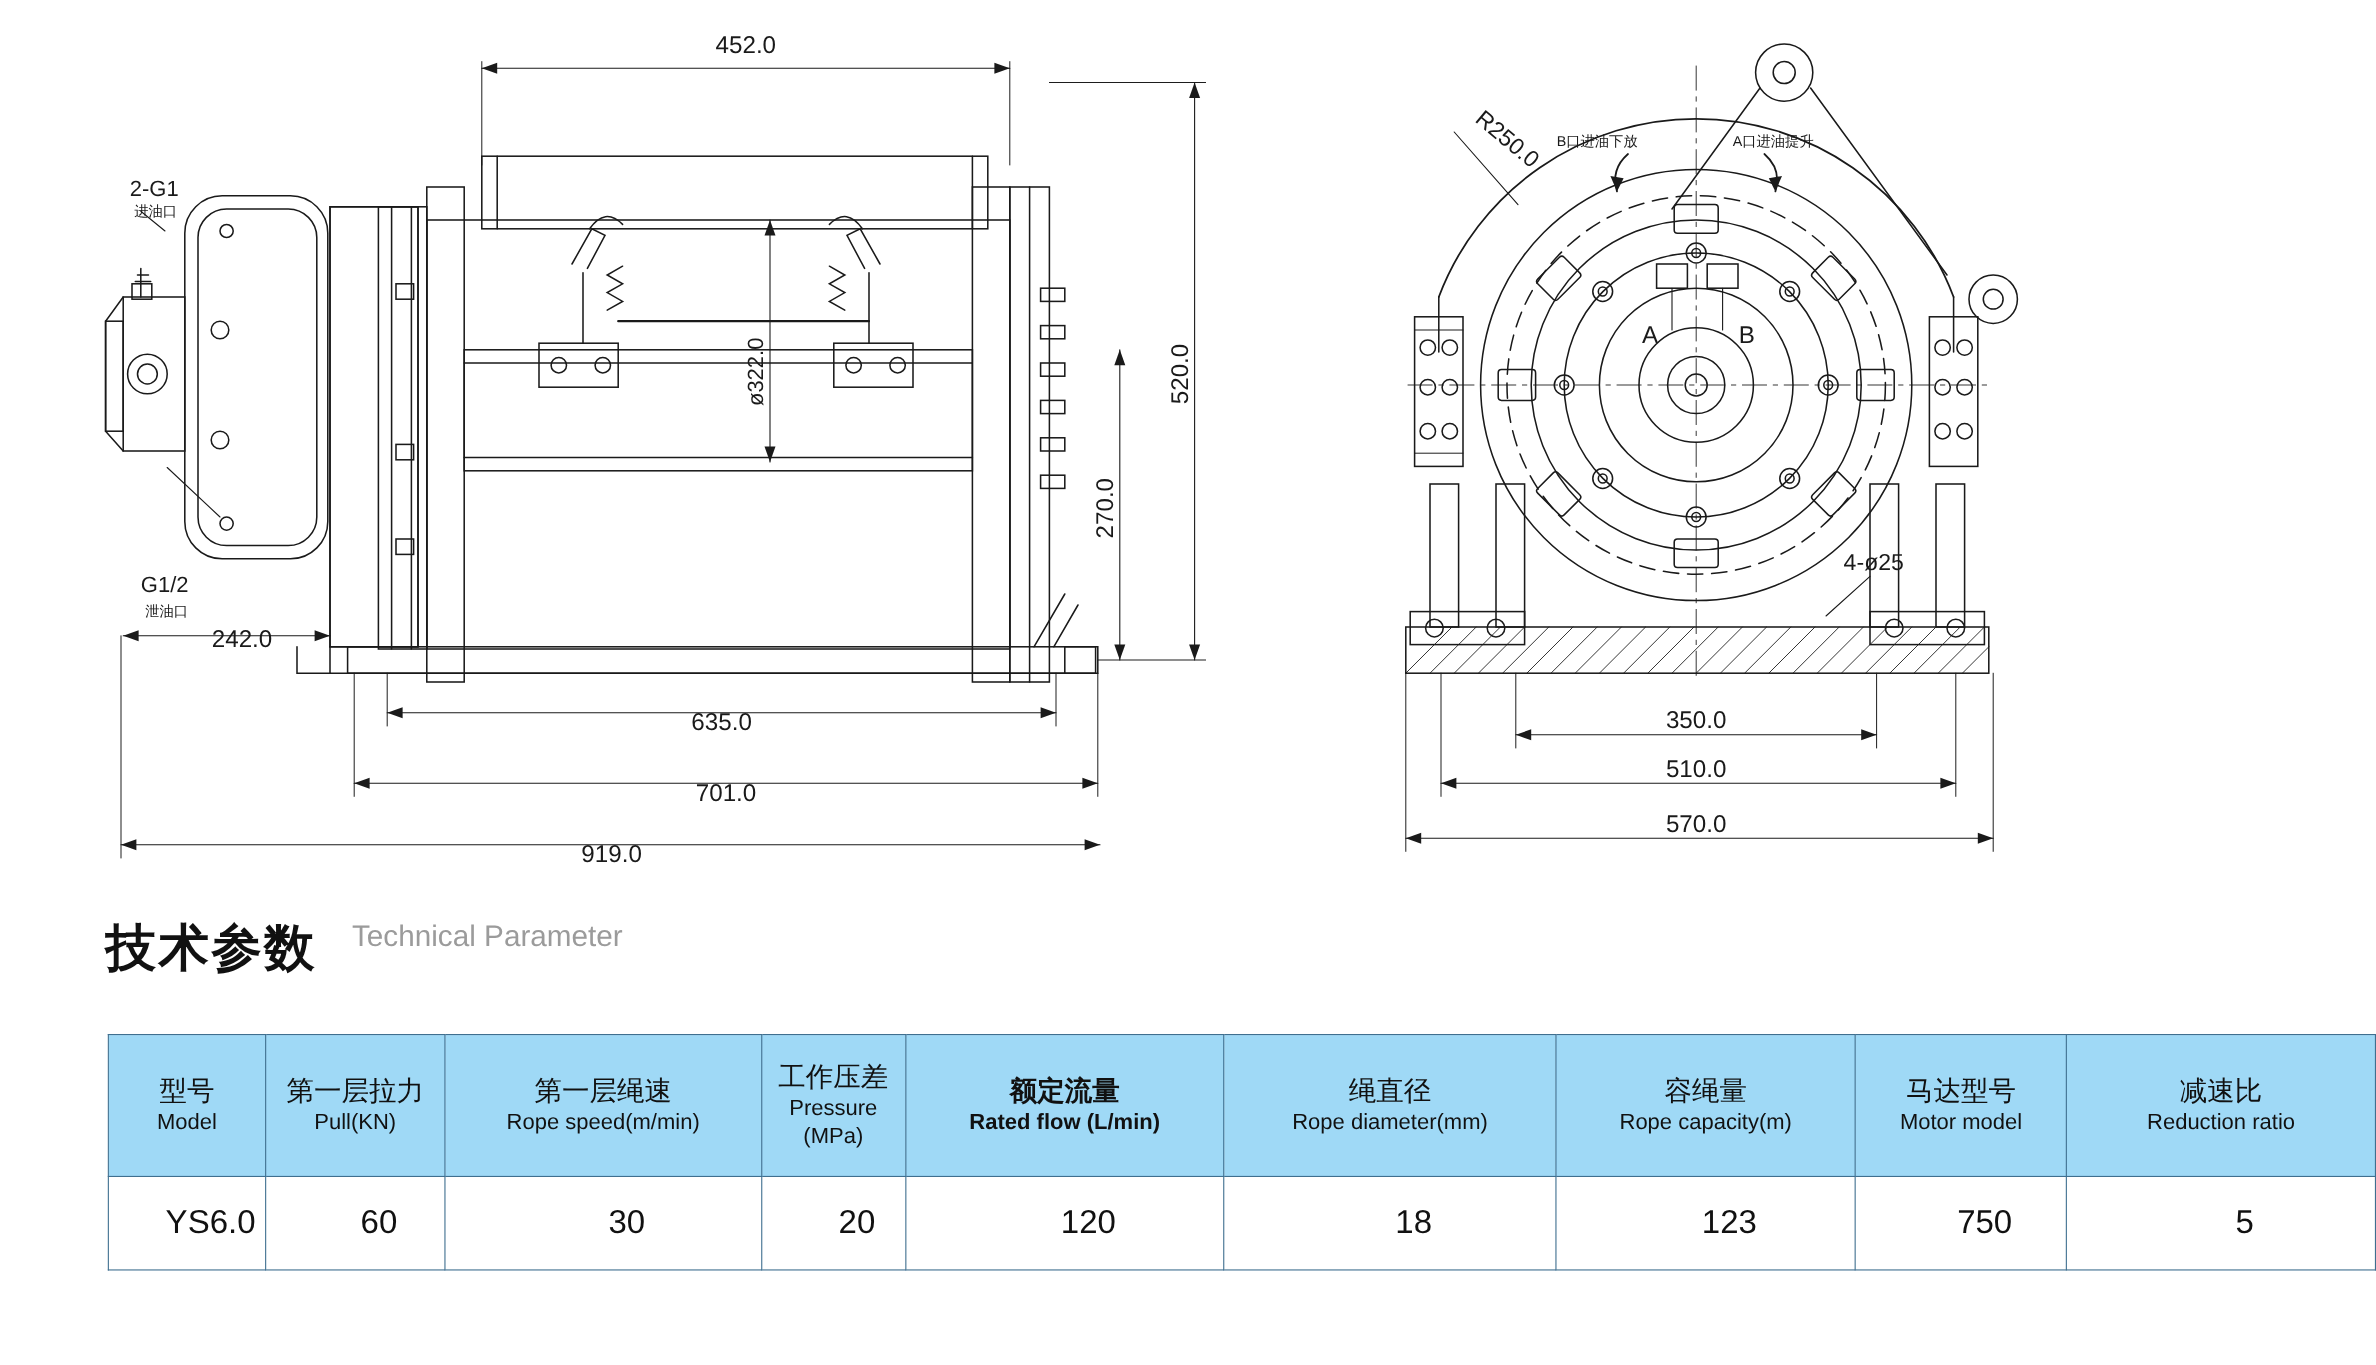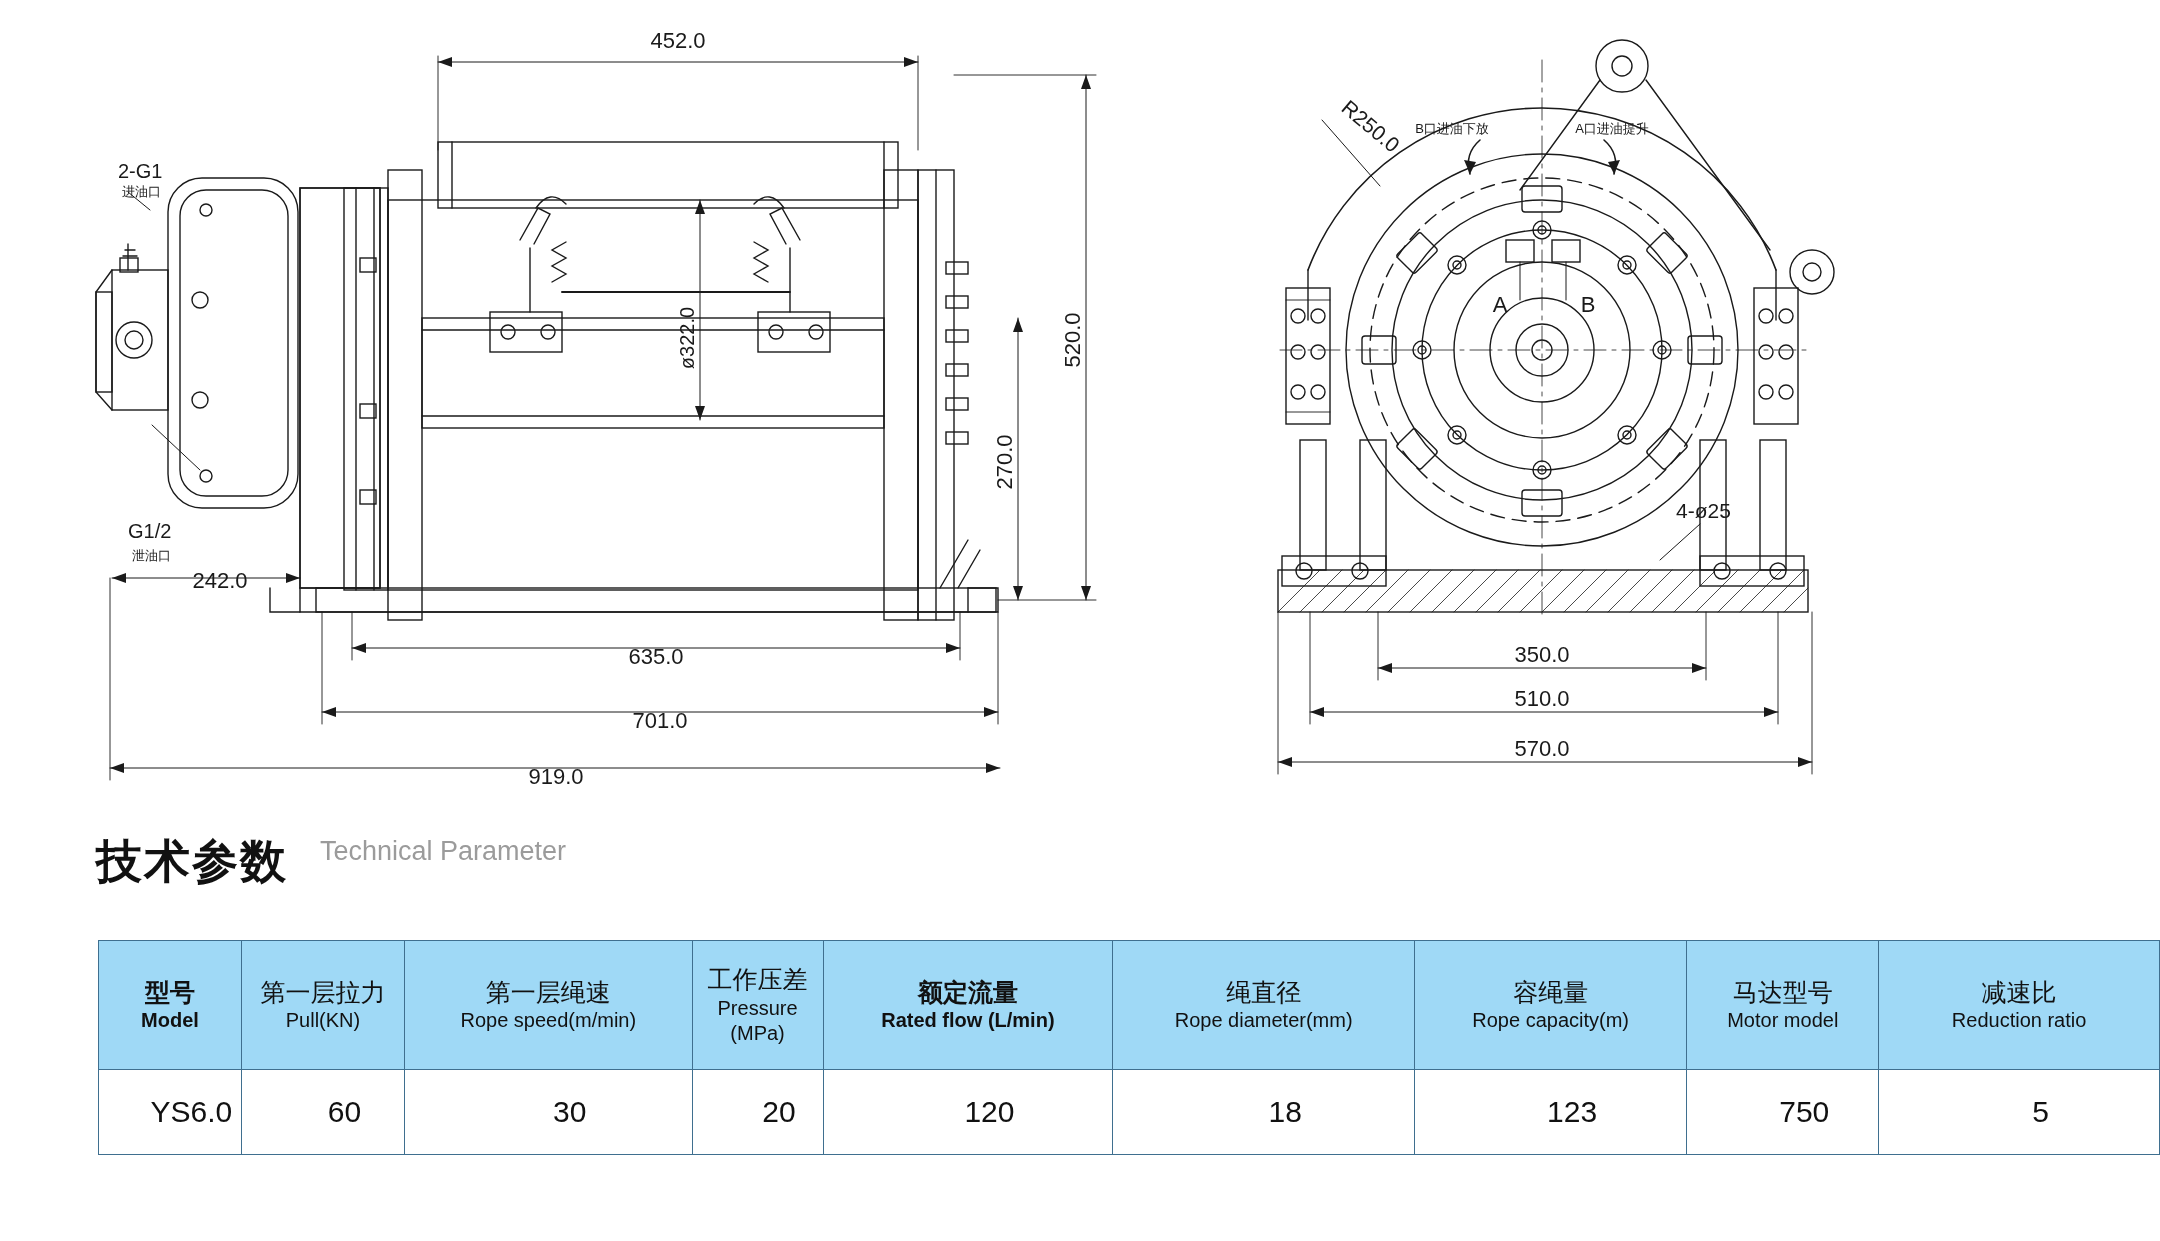--- a/index.html
+++ b/index.html
@@ -301,21 +301,21 @@
 
   <div class="heading">
     <span class="cn">技术参数</span>
     <span class="en">Technical Parameter</span>
   </div>
 
   <div class="tablewrap">
     <table class="spec">
       <thead>
         <tr id="hdr-row">
-            <th style="width: 135px; font-weight: bold;">
+            <th style="width: 135px;">
               <span class="cn">型号</span>
               <span class="en">Model</span>
             </th>
             <th style="width: 160px;">
               <span class="cn">第一层拉力</span>
               <span class="en">Pull(KN)</span>
             </th>
             <th style="width: 290px;">
               <span class="cn">第一层绳速</span>
               <span class="en">Rope speed(m/min)</span>

